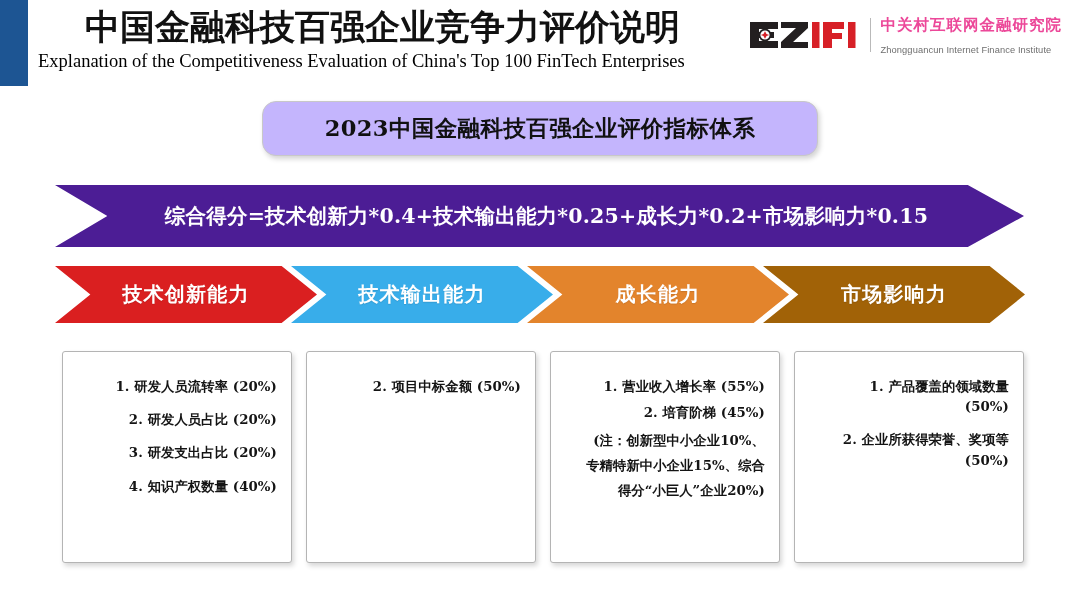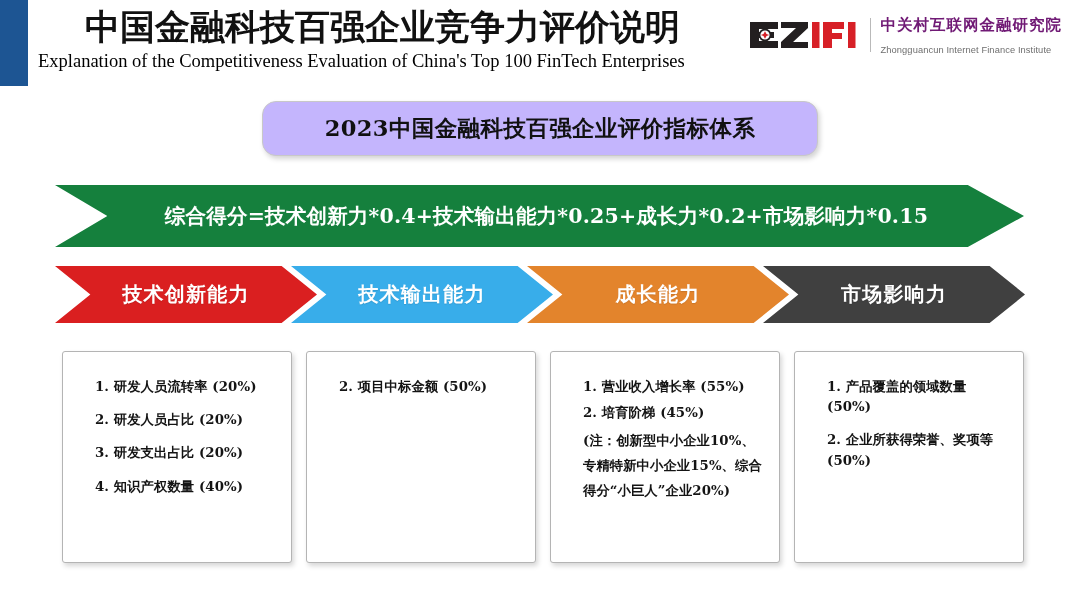--- a/index.html
+++ b/index.html
@@ -59,21 +59,21 @@
   .logo-mark svg { display: block; }
   .logo-divider {
     width: 1px;
     height: 34px;
     background: #b9b9b9;
     margin: 0 10px;
   }
   .logo-text-cn {
     font-size: 15.5px;
     font-weight: bold;
-    color: #701a75;
+    color: #ec4899;
     letter-spacing: 1px;
     line-height: 1.25;
     white-space: nowrap;
   }
   .logo-text-en {
     font-size: 9.3px;
     color: #6e6e6e;
     letter-spacing: 0.1px;
     margin-top: 10px;
     white-space: nowrap;
@@ -99,21 +99,21 @@
     color: #111111;
     letter-spacing: 0.4px;
     white-space: nowrap;
   }
 
   
   .formula-banner {
     position: absolute;
     left: 55px; top: 185px;
     width: 969px; height: 62px;
-    background: #15803d;
+    background: #4c1d95;
     display: flex;
     align-items: center;
     justify-content: center;
     clip-path: polygon(0% 0%, 94.2% 0%, 100% 50%, 94.2% 100%, 0% 100%, 5.4% 50%);
   }
   .formula-text {
     font-family: "DejaVu Serif", "Liberation Serif", serif;
     font-size: 20.5px;
     font-weight: bold;
     color: #ffffff;
@@ -156,20 +156,21 @@
   .detail-box {
     position: absolute;
     top: 0;
     width: 230px;
     height: 212px;
     background: #ffffff;
     border: 1.3px solid #b4b4b4;
     border-radius: 3px;
     box-shadow: 2px 3px 5px rgba(0,0,0,0.16);
     padding: 25px 14px 10px 32px;
+    text-align: right;
   }
   .item {
     font-family: "DejaVu Serif", "Liberation Serif", serif;
     font-size: 13.3px;
     font-weight: bold;
     color: #141414;
     line-height: 1.52;
     margin-bottom: 13px;
     letter-spacing: 0.1px;
   }
@@ -221,21 +222,21 @@
 <div class="tabs">
     <div class="tab" style="left: 236px; width: 262px; background: rgb(56, 173, 234);">
       <span class="tab-label">技术输出能力</span>
     </div>
     <div class="tab" style="left: 0px; width: 262px; background: rgb(218, 31, 32);">
       <span class="tab-label">技术创新能力</span>
     </div>
     <div class="tab" style="left: 472px; width: 262px; background: rgb(227, 132, 44);">
       <span class="tab-label">成长能力</span>
     </div>
-    <div class="tab" style="left: 708px; width: 262px; background: #404040;">
+    <div class="tab" style="left: 708px; width: 262px; background: #a16207;">
       <span class="tab-label">市场影响力</span>
     </div>
   </div>
 
 <div class="boxes">
     <div class="detail-box" style="left: 0px;">
       <div class="item">1. 研发人员流转率 (20%)</div>
       <div class="item">2. 研发人员占比 (20%)</div>
       <div class="item">3. 研发支出占比 (20%)</div>
       <div class="item">4. 知识产权数量 (40%)</div>

